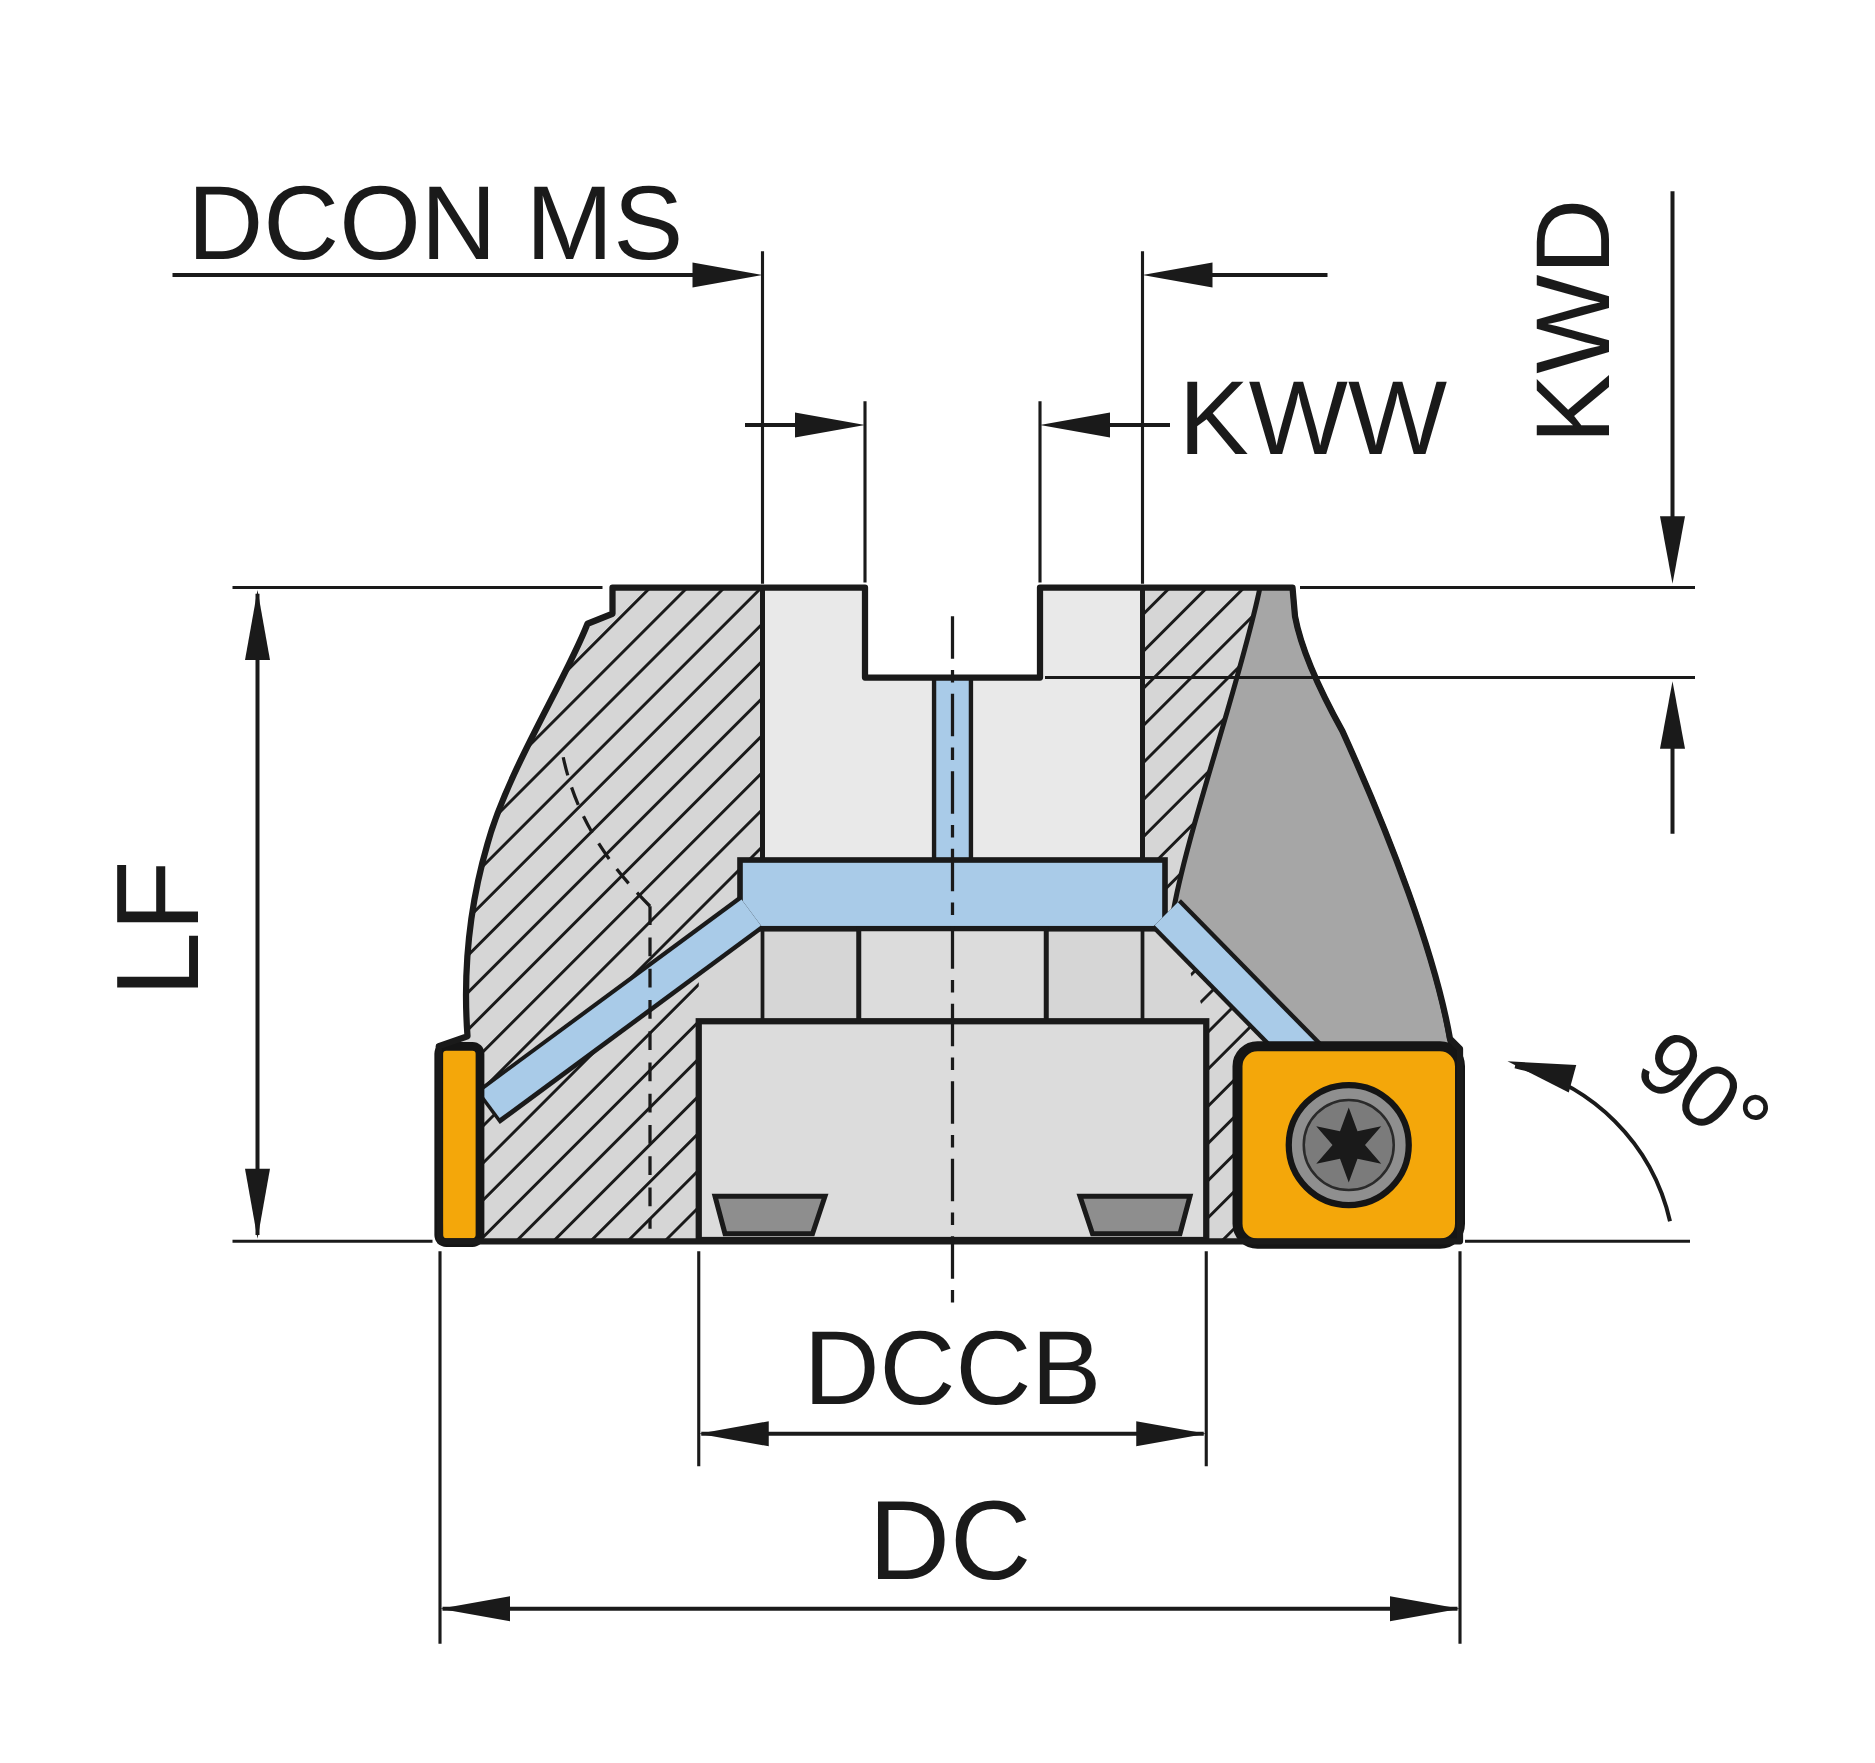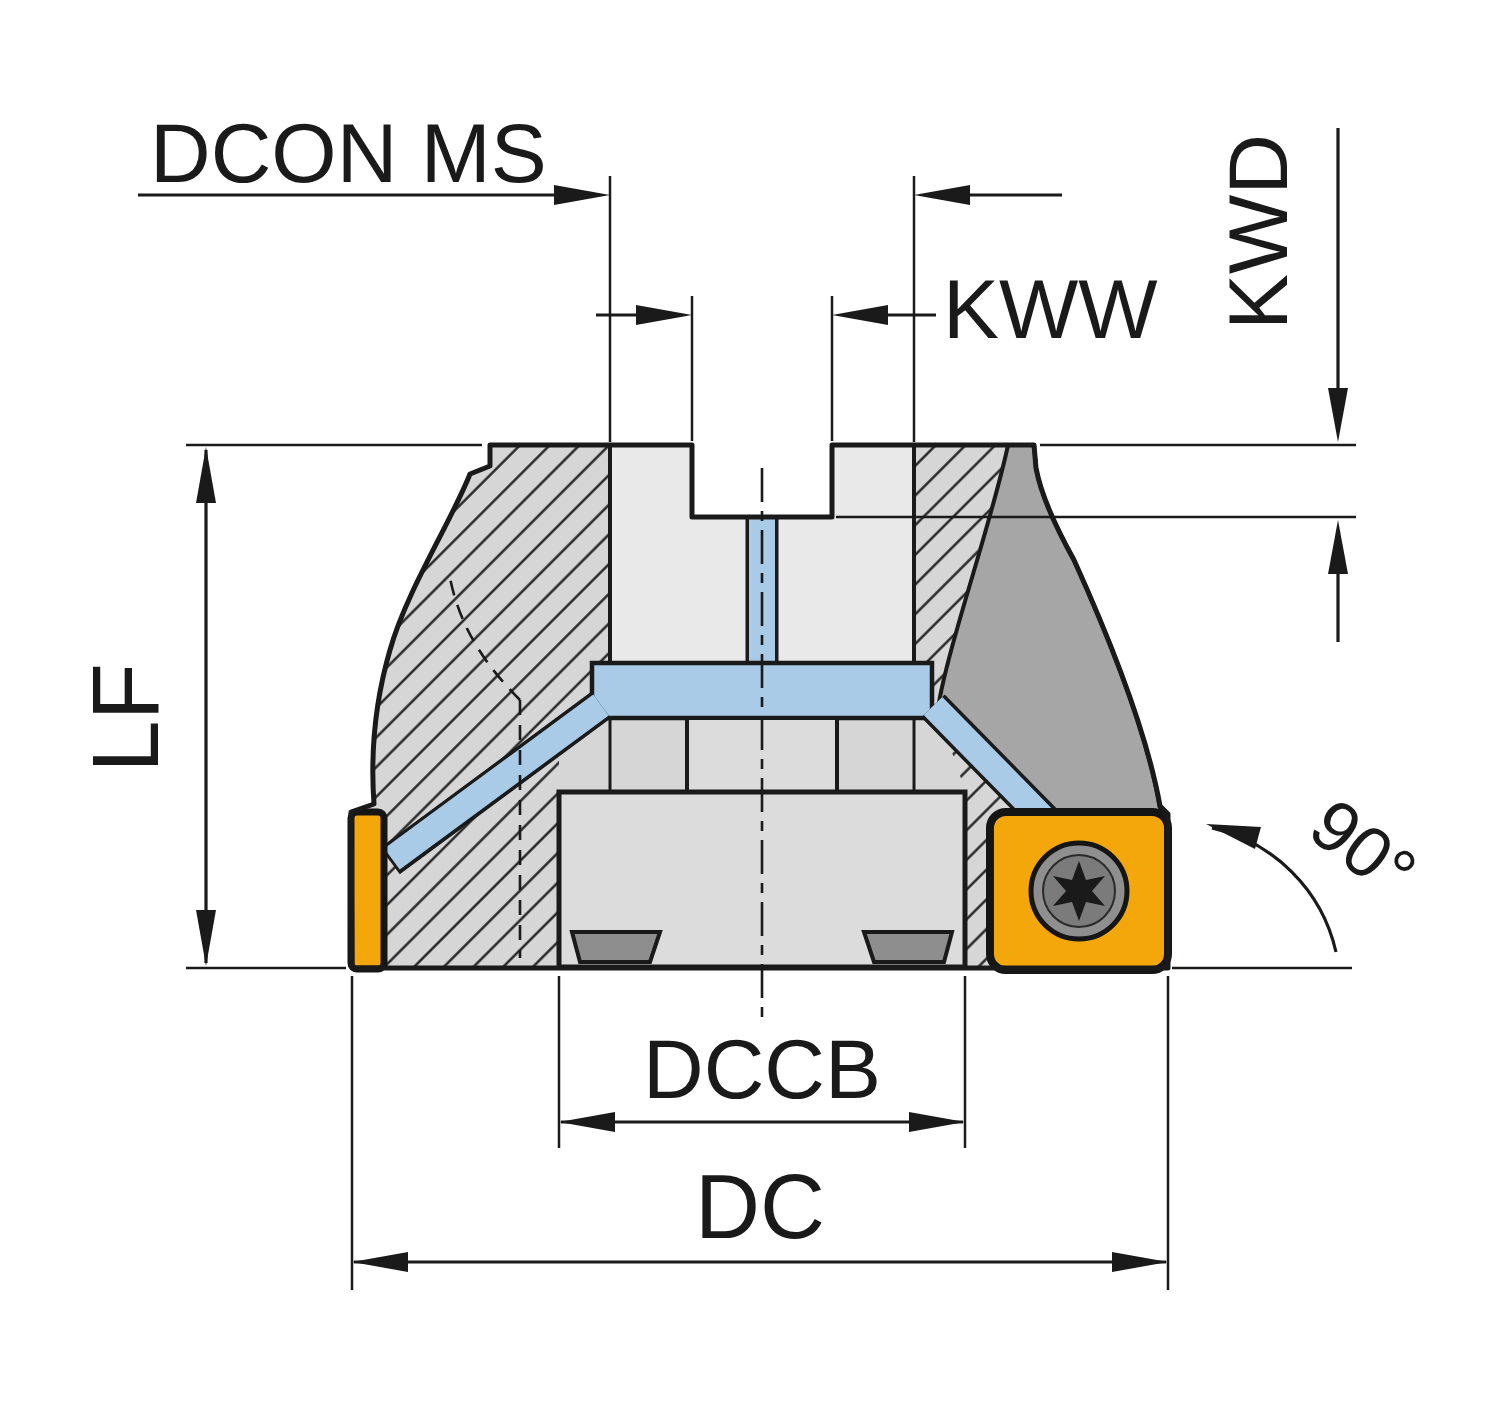--- a/index.html
+++ b/index.html
@@ -1,16 +1,16 @@
 <!DOCTYPE html>
 <html><head>
 <meta charset="utf-8">
 <style>
   html,body{margin:0;padding:0;background:#ffffff;}
-  .wrap{width:1500px;height:1296px;position:relative;background:#ffffff;}
+  .wrap{width:1500px;height:1296px;position:relative;background:#ffffff;margin-top:25px;}
   svg{display:block;}
   svg text{font-family:"Liberation Sans", sans-serif;fill:#1a1a1a;}
   .t84{font-size:84px;}
   .t90{font-size:90px;}
   .t94{font-size:94px;}
   .t72{font-size:72px;}
   .thin{stroke:#1a1a1a;stroke-width:2.5;fill:none;}
   .dim{stroke:#1a1a1a;stroke-width:3.2;fill:none;}
   .arr{fill:#1a1a1a;stroke:none;}
   .dash{stroke:#1a1a1a;stroke-width:2.6;fill:none;stroke-dasharray:34 9 10 9;}

